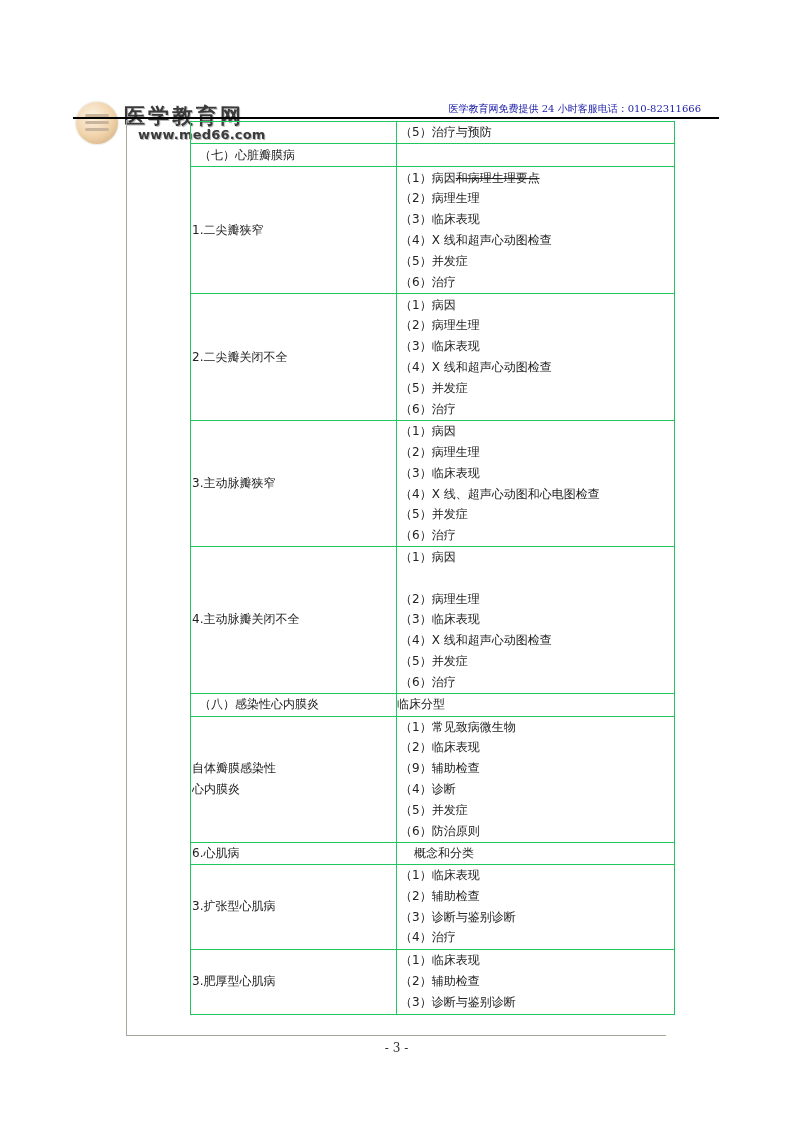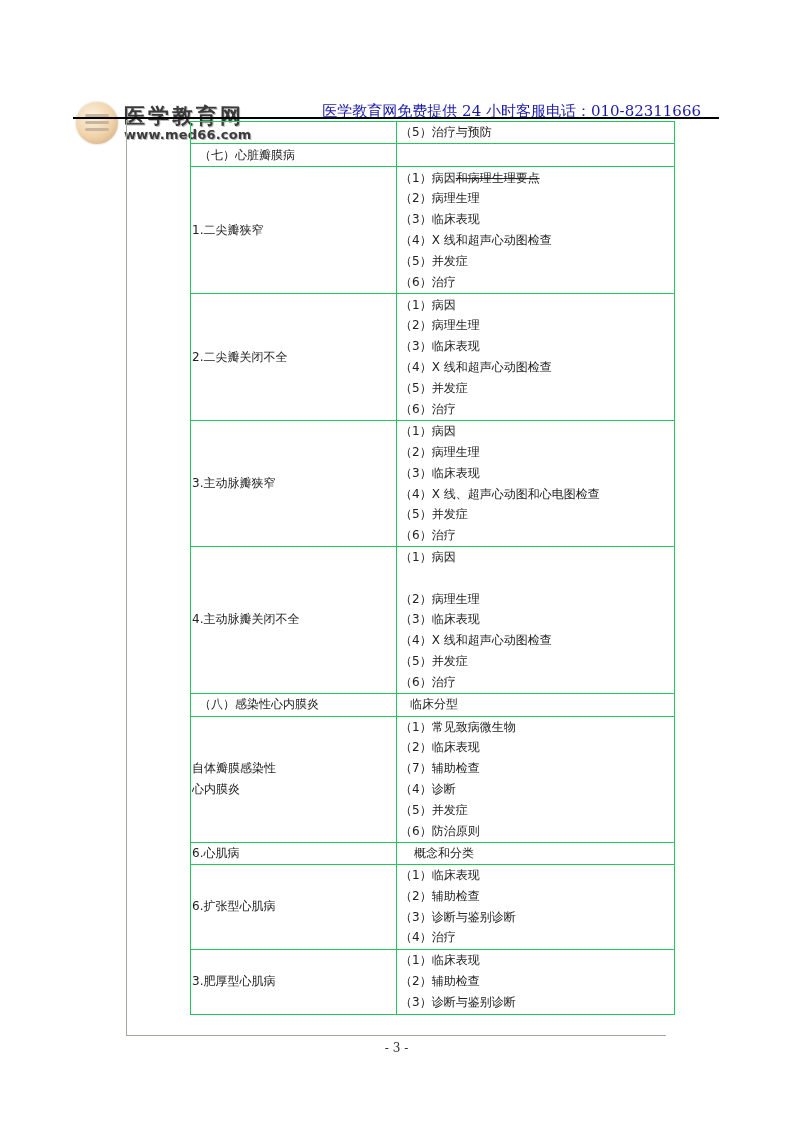--- a/index.html
+++ b/index.html
@@ -7,25 +7,25 @@
          font-family: "DejaVu Sans", "Liberation Sans", sans-serif; color: #222; }
 
   
   .logo { position: absolute; left: 76px; top: 60px; width: 190px; height: 48px; margin-top: 40px; }
   .logo-disc { position: absolute; left: 0; top: 2px; width: 42px; height: 42px; border-radius: 50%;
     background: radial-gradient(circle at 40% 35%, #fdf3e4 0%, #f0d2a8 55%, #c9a27a 100%);
     box-shadow: 0 0 2px #bba; }
   .logo-disc .bar { position: absolute; left: 9px; width: 24px; height: 3px; background: #c8b59c; border-radius: 2px; }
   .logo-title { position: absolute; left: 48px; top: 2px; font-family: "DejaVu Sans", sans-serif;
     font-weight: bold; font-size: 21px; letter-spacing: 3px; color: #3b3b3b; text-shadow: 1px 1px 0 #bbb; }
-  .logo-url { position: absolute; left: 48px; top: 27px; font-family: "DejaVu Sans", sans-serif;
+  .logo-url { position: absolute; left: 62px; top: 27px; font-family: "DejaVu Sans", sans-serif;
     font-weight: bold; font-size: 13px; color: #3b3b3b; text-shadow: 1px 1px 0 #bbb; letter-spacing: 0.2px; }
 
   .header-service { position: absolute; right: 92px; top: 102px; font-family: "DejaVu Serif", serif;
-    font-size: 15px; color: #1a1aa8; white-space: nowrap; }
+    font-size: 10px; color: #1a1aa8; white-space: nowrap; }
   .header-rule { position: absolute; left: 73px; top: 117px; width: 646px; height: 1.5px; background: #000; }
 
   
   .outer-frame { position: absolute; left: 126px; top: 120px; width: 540px; height: 916px;
     border-left: 1px solid #a7a69b; border-bottom: 1px solid #a7a69b; box-sizing: border-box; }
 
   
   table.outline { position: absolute; left: 190px; top: 121px; width: 476px; border-collapse: collapse;
     font-size: 12px; table-layout: fixed; }
   table.outline td { border: 1px solid #22c55e; padding: 0 2px 0 1px; vertical-align: middle; line-height: 20.8px; }
@@ -115,50 +115,50 @@
       <span class="item">（2）病理生理</span>
       <span class="item">（3）临床表现</span>
       <span class="item">（4）X 线和超声心动图检查</span>
       <span class="item">（5）并发症</span>
       <span class="item">（6）治疗</span>
     </td>
   </tr>
 
   <tr style="height:23px">
     <td class="left sec-title">（八）感染性心内膜炎</td>
-    <td class="right" style="padding-left:13px">
+    <td class="right" style="padding-left:0">
       <span class="item">临床分型</span>
     </td>
   </tr>
 
   <tr style="height:126px">
     <td class="left">
       <span class="item">自体瓣膜感染性</span>
       <span class="item">心内膜炎</span>
     </td>
     <td class="right">
       <span class="item">（1）常见致病微生物</span>
       <span class="item">（2）临床表现</span>
-      <span class="item">（7）辅助检查</span>
+      <span class="item">（9）辅助检查</span>
       <span class="item">（4）诊断</span>
       <span class="item">（5）并发症</span>
       <span class="item">（6）防治原则</span>
     </td>
   </tr>
 
 
   <tr style="height:22px">
     <td class="left">6.心肌病</td>
     <td class="right" style="padding-left:17px">
       <span class="item">概念和分类</span>
     </td>
   </tr>
 
   <tr style="height:85px">
-    <td class="left">6.扩张型心肌病</td>
+    <td class="left">3.扩张型心肌病</td>
     <td class="right">
       <span class="item">（1）临床表现</span>
       <span class="item">（2）辅助检查</span>
       <span class="item">（3）诊断与鉴别诊断</span>
       <span class="item">（4）治疗</span>
     </td>
   </tr>
 
   <tr style="height:65px">
     <td class="left">3.肥厚型心肌病</td>

